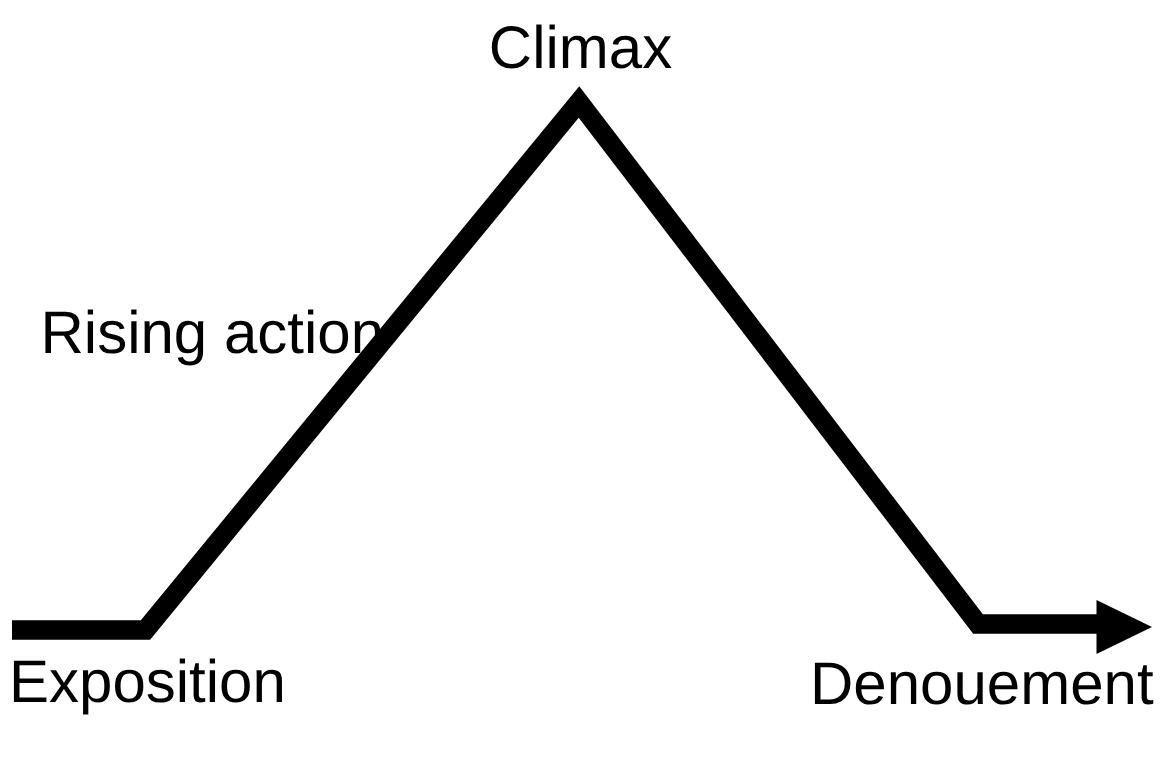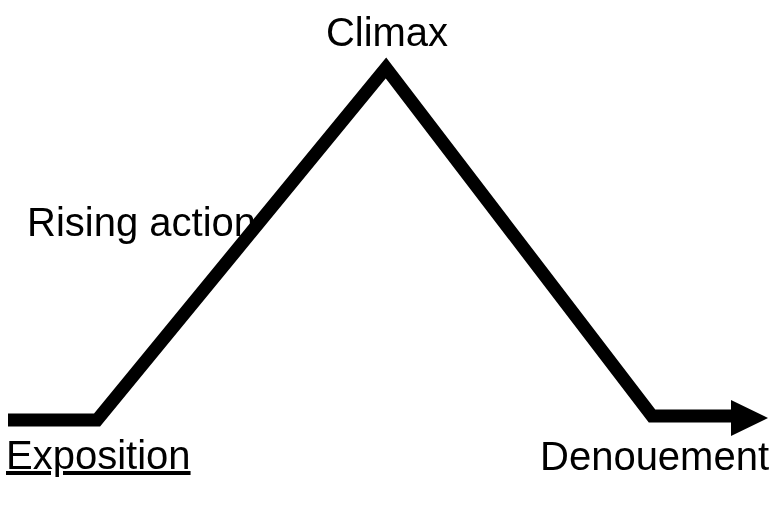--- a/index.html
+++ b/index.html
@@ -38,21 +38,20 @@
     top: 164px;
     margin-top: 36px;
   }
   .label-falling {
     left: 519px;
     top: 156px;
   }
   .label-exposition {
     left: 6px;
     top: 433px;
-    text-decoration: underline;
   }
   .label-denouement {
     left: 540px;
     top: 434px;
   }
 </style>
 </head>
 <body>
 
 <div class="canvas">

